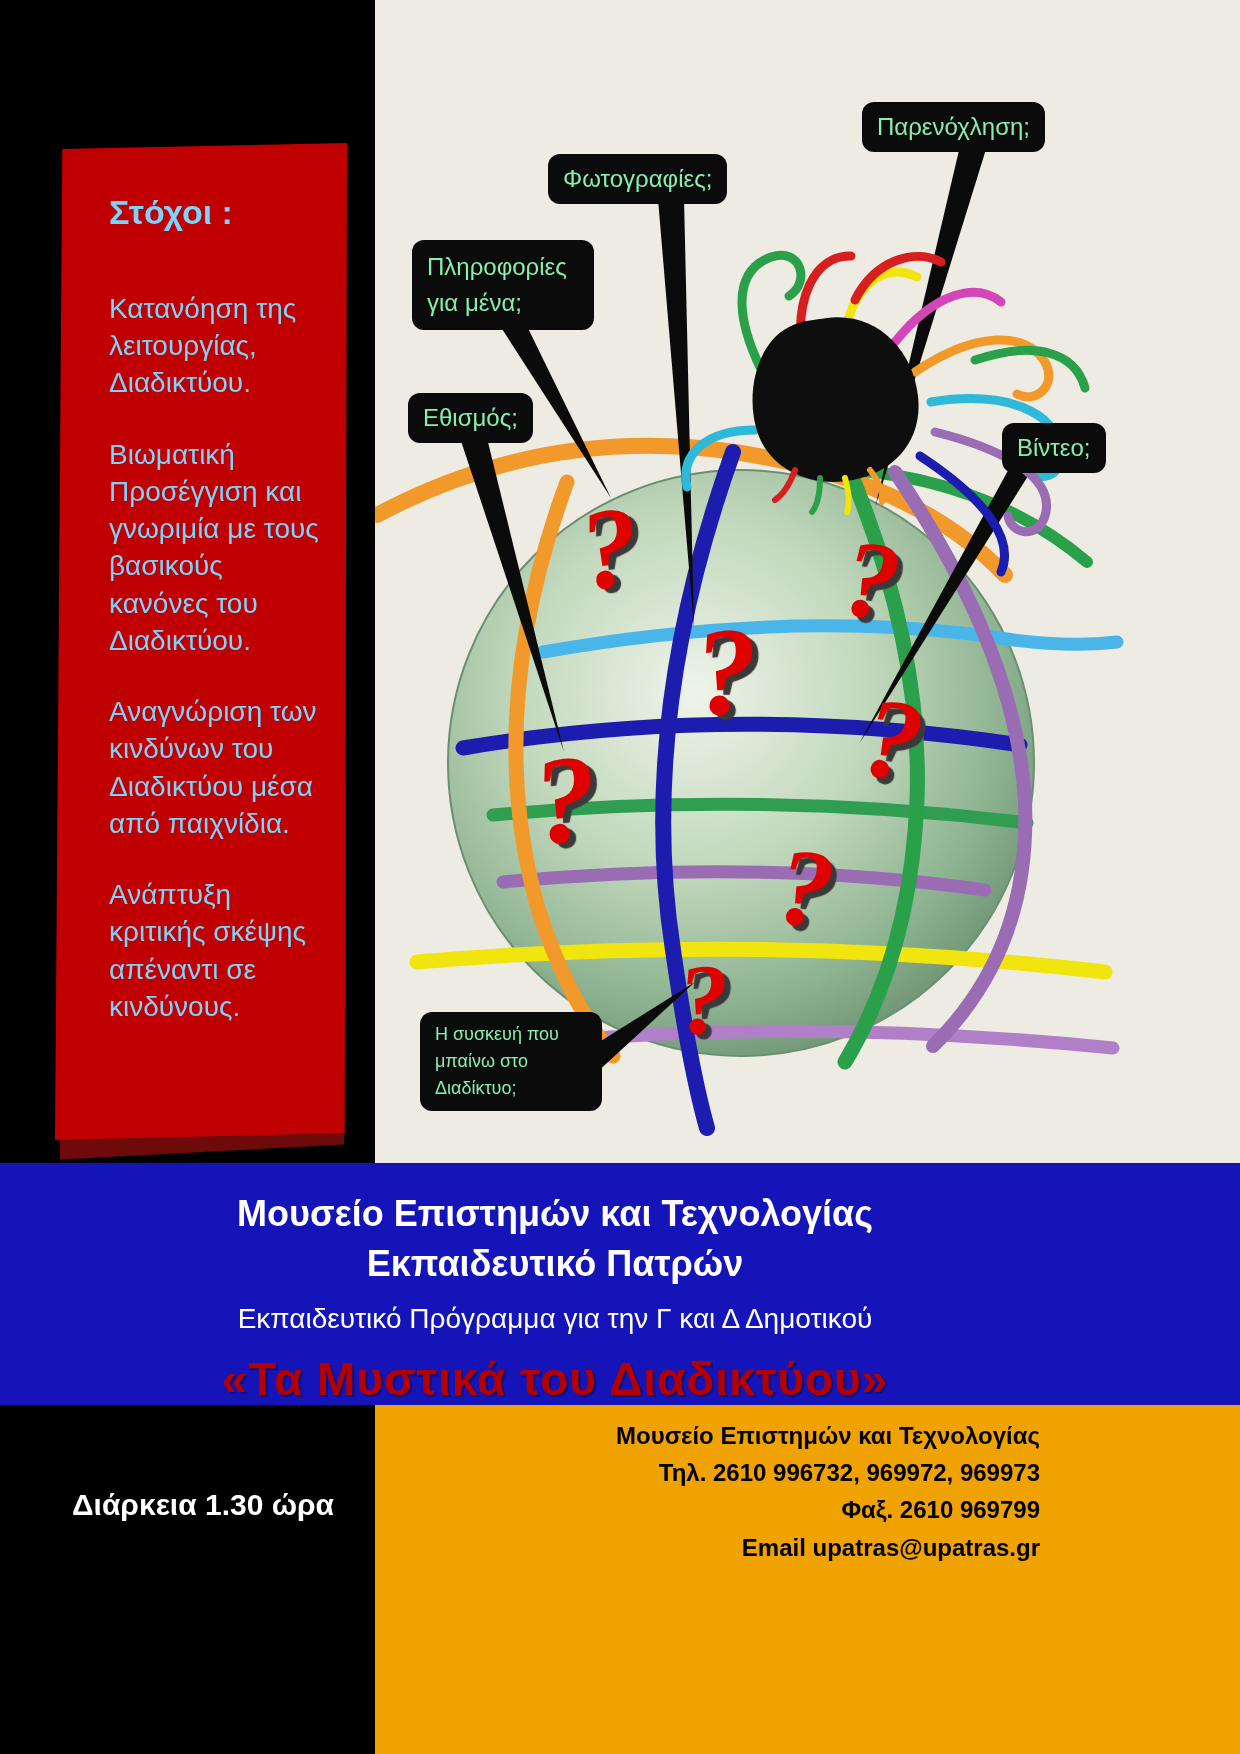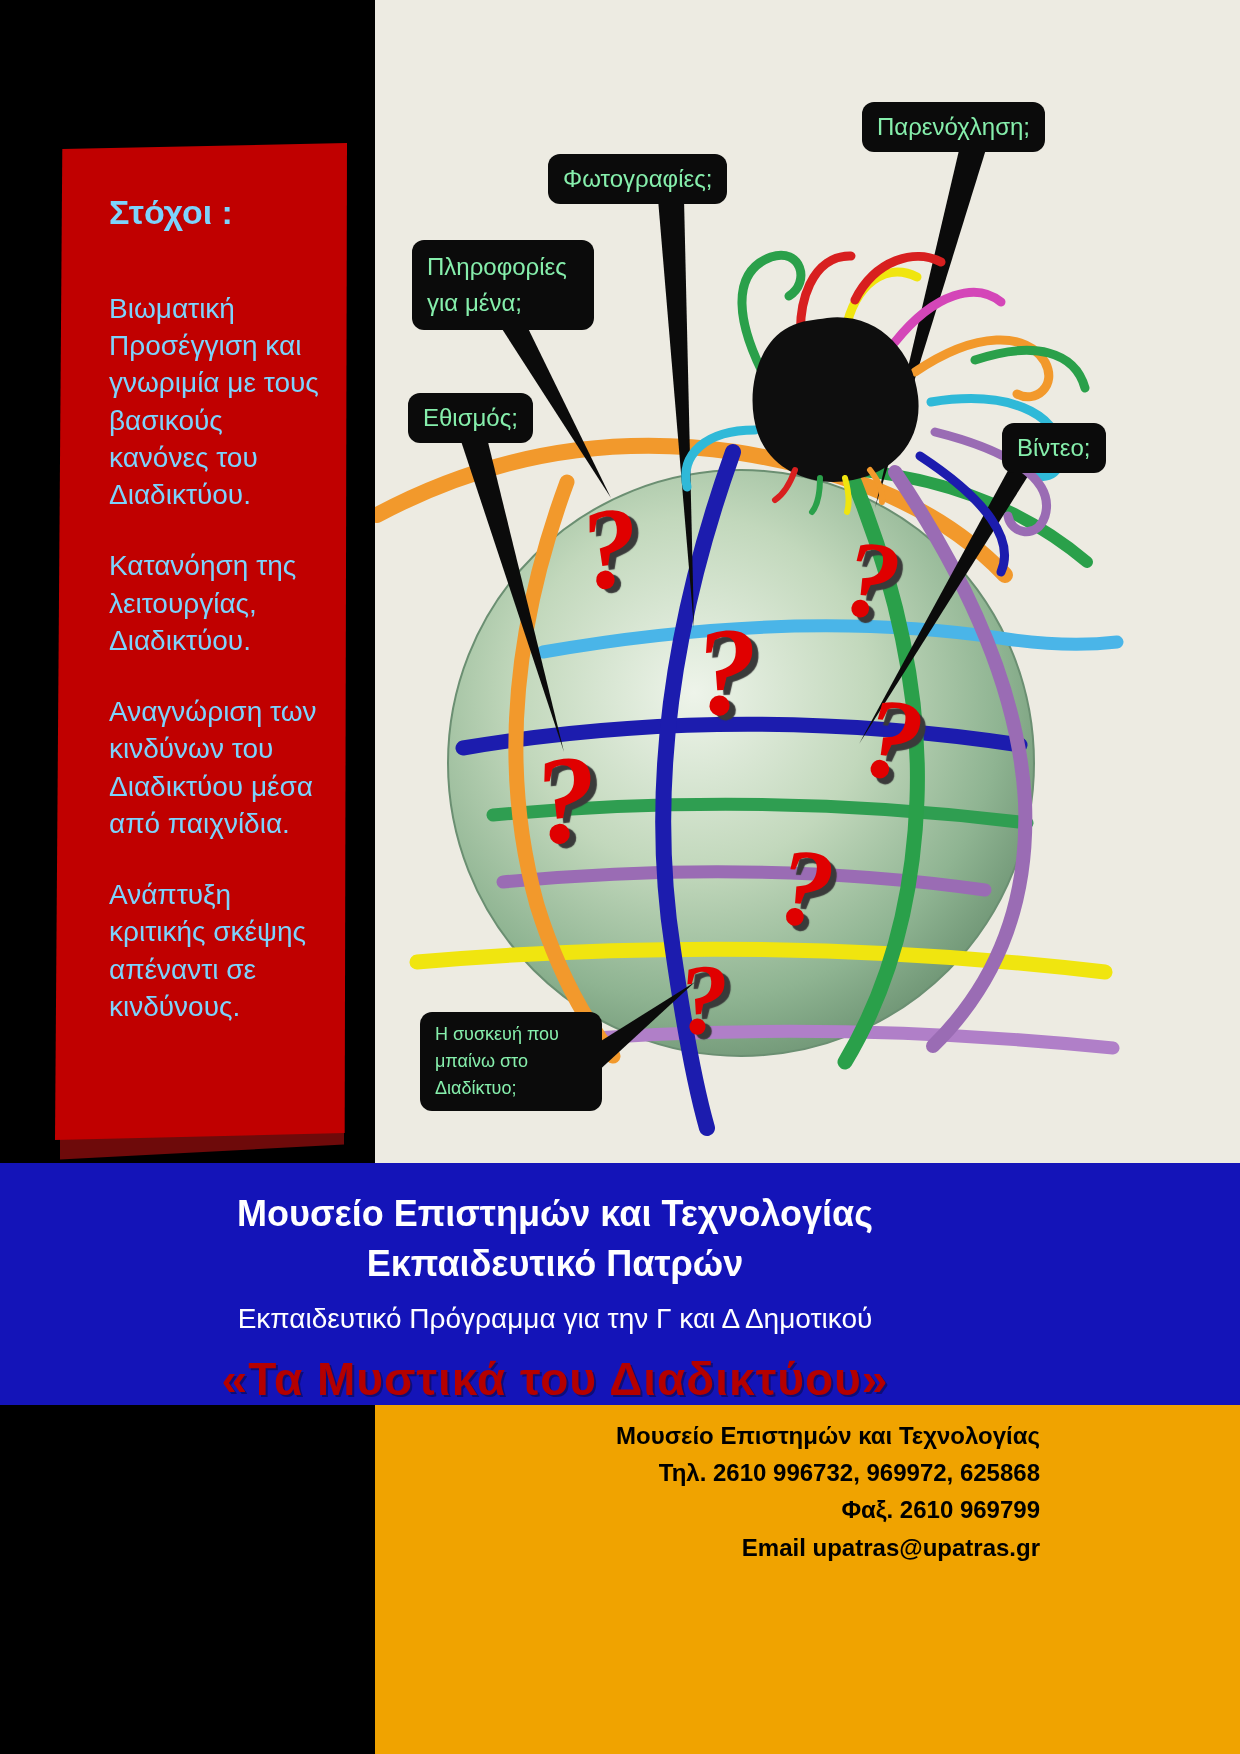--- a/index.html
+++ b/index.html
@@ -136,36 +136,37 @@
   <div class="callout co-harassment">Παρενόχληση;</div>
   <div class="callout co-photos">Φωτογραφίες;</div>
   <div class="callout co-info">Πληροφορίες για μένα;</div>
   <div class="callout co-addiction">Εθισμός;</div>
   <div class="callout co-video">Βίντεο;</div>
   <div class="callout co-device">Η συσκευή που μπαίνω  στο Διαδίκτυο;</div>
 
   <div class="ribbon-edge"></div>
   <div class="ribbon">
     <h2>Στόχοι :</h2>
+    <p>Κατανόηση της λειτουργίας, Διαδικτύου.</p>
     <p>Βιωματική Προσέγγιση και γνωριμία με τους βασικούς κανόνες του Διαδικτύου.</p>
-    <p>Κατανόηση της λειτουργίας, Διαδικτύου.</p>
     <p>Αναγνώριση των  κινδύνων του Διαδικτύου μέσα από παιχνίδια.</p>
     <p>Ανάπτυξη κριτικής σκέψης απέναντι σε κινδύνους.</p>
   </div>
 
   <div class="blue-band">
     <div class="band-l1">Μουσείο  Επιστημών και Τεχνολογίας</div>
     <div class="band-l2">Εκπαιδευτικό Πατρών</div>
     <div class="band-l3">Εκπαιδευτικό Πρόγραμμα για την Γ και Δ Δημοτικού</div>
     <div class="band-title">«Τα Μυστικά του Διαδικτύου»</div>
   </div>
 
   <div class="footer-black"></div>
   <div class="footer-gold">
     <div class="contact">
       <div>Μουσείο Επιστημών και Τεχνολογίας</div>
-      <div>Τηλ. 2610 996732, 969972, 625868</div>
+      <div>Τηλ. 2610 996732, 969972, 969973</div>
       <div>Φαξ. 2610 969799</div>
       <div>Email upatras@upatras.gr</div>
     </div>
   </div>
+  <div class="duration">Διάρκεια  1.30 ώρα</div>
 
 </div>
 
 </body></html>

